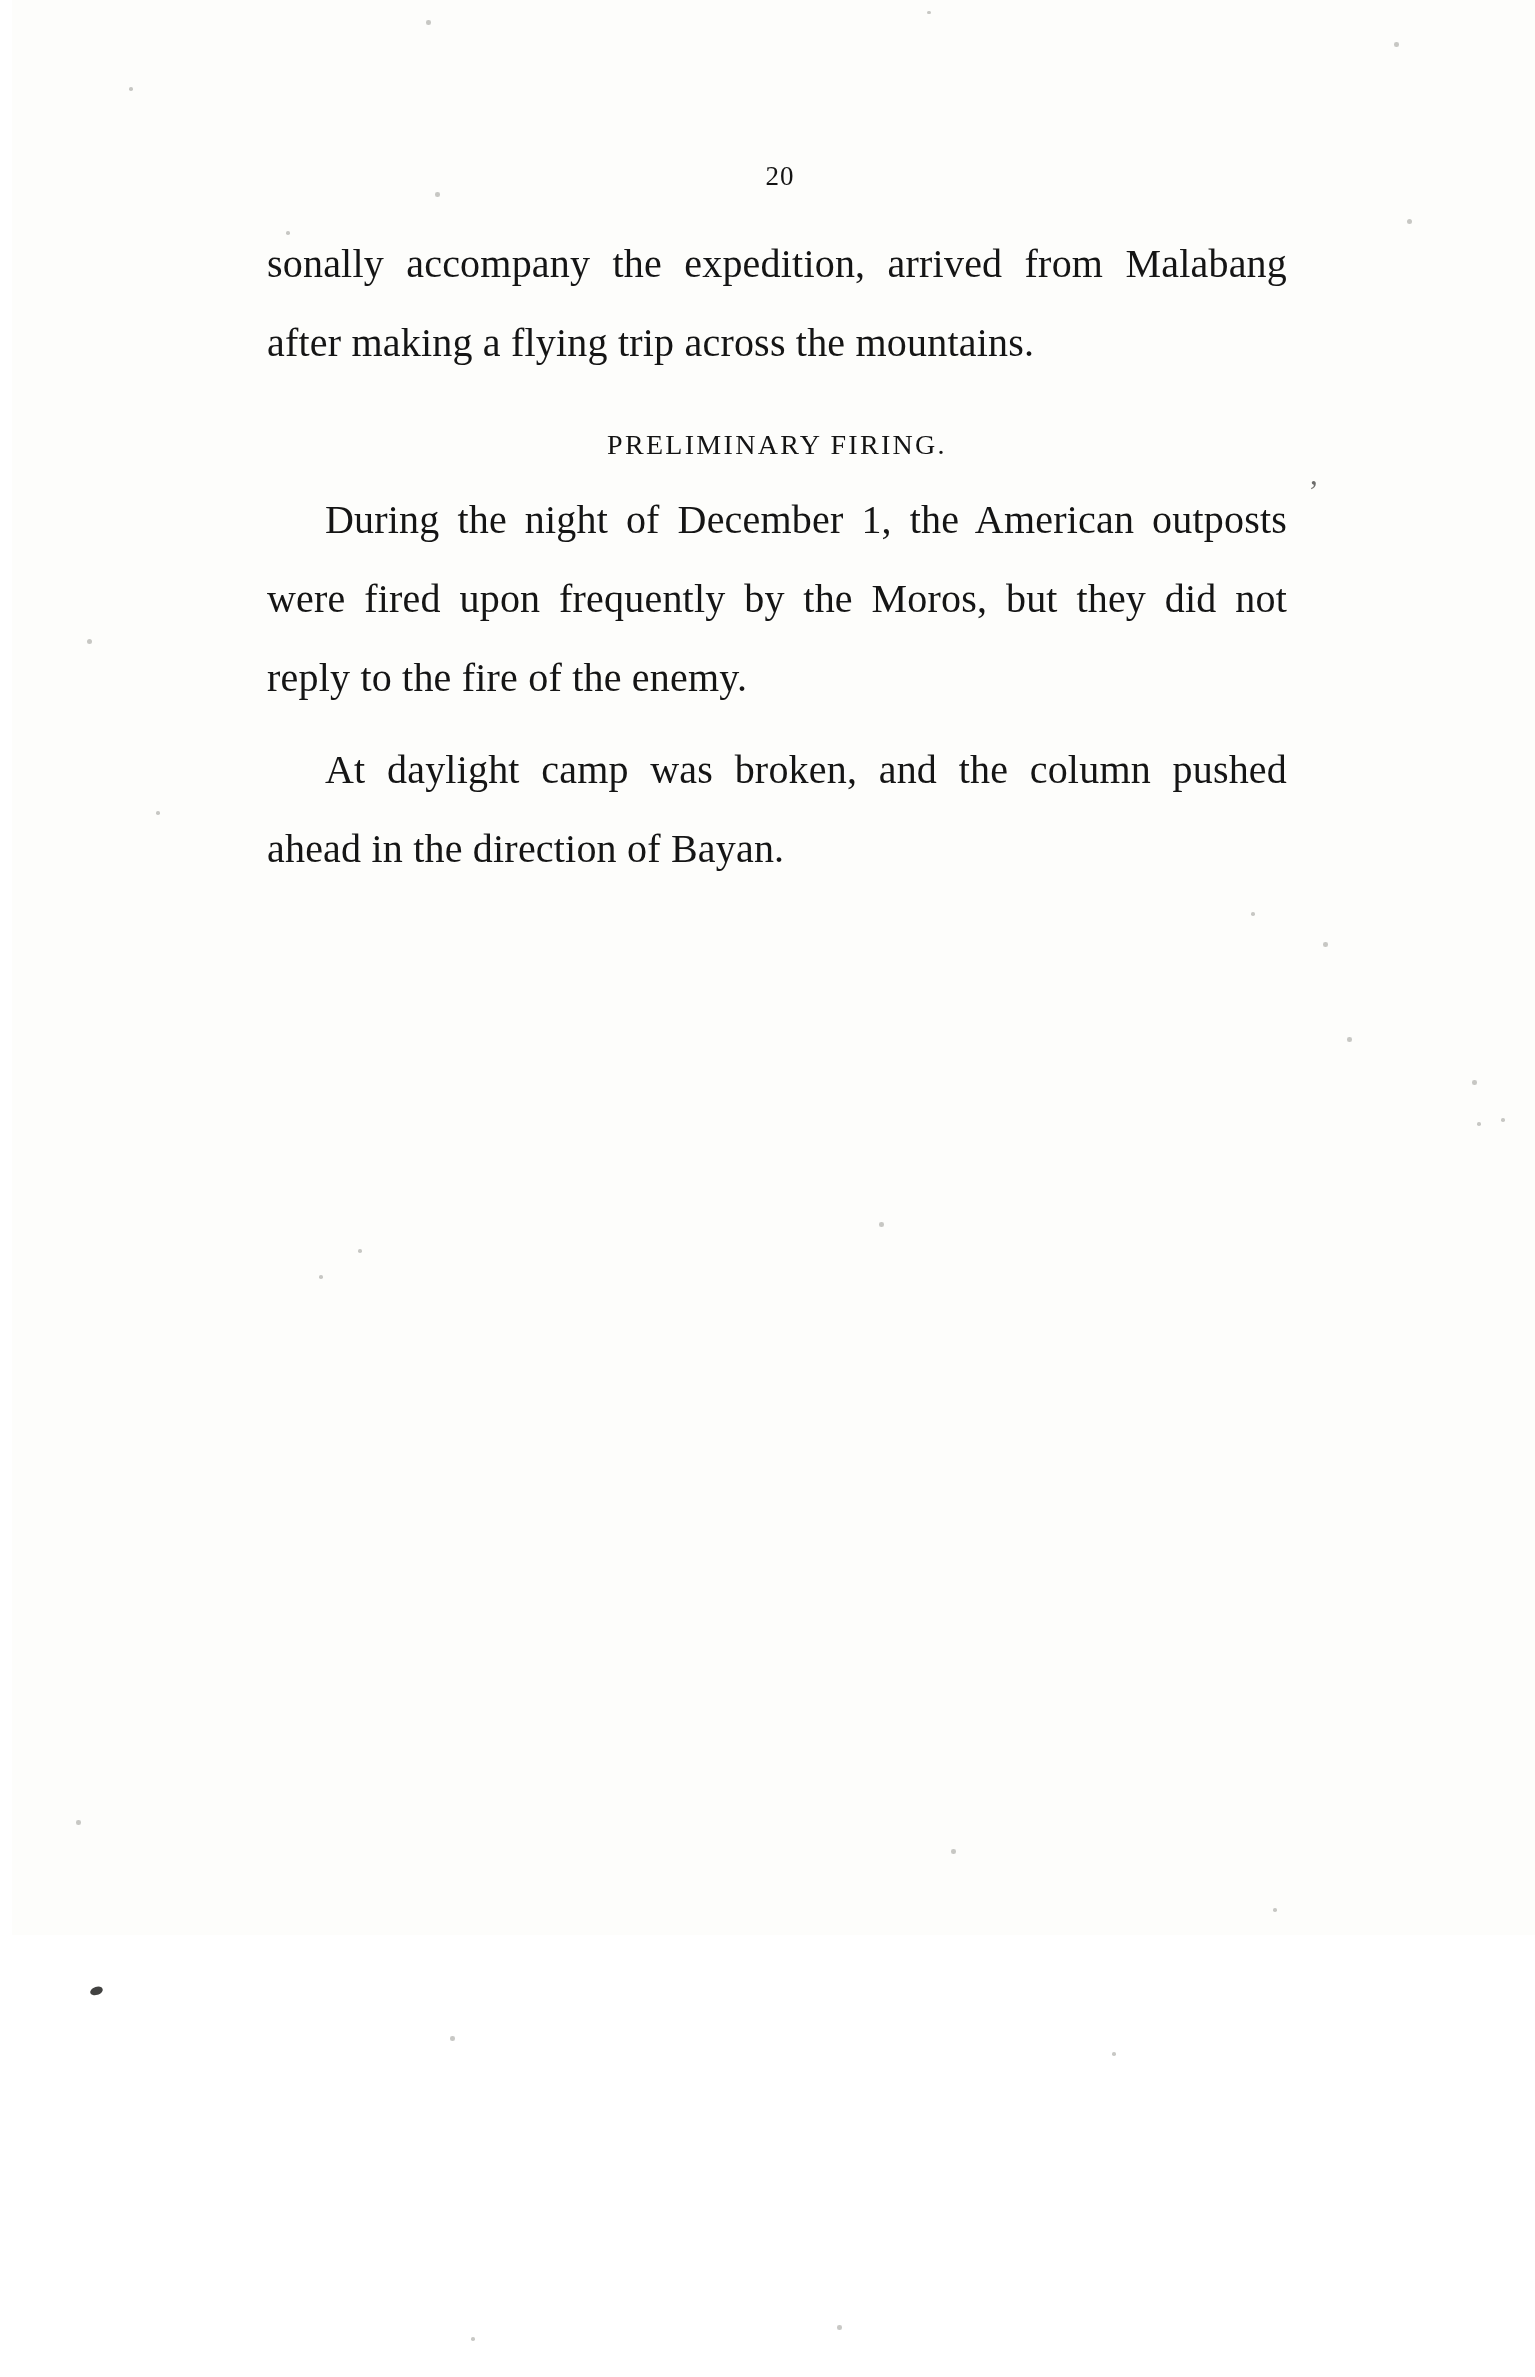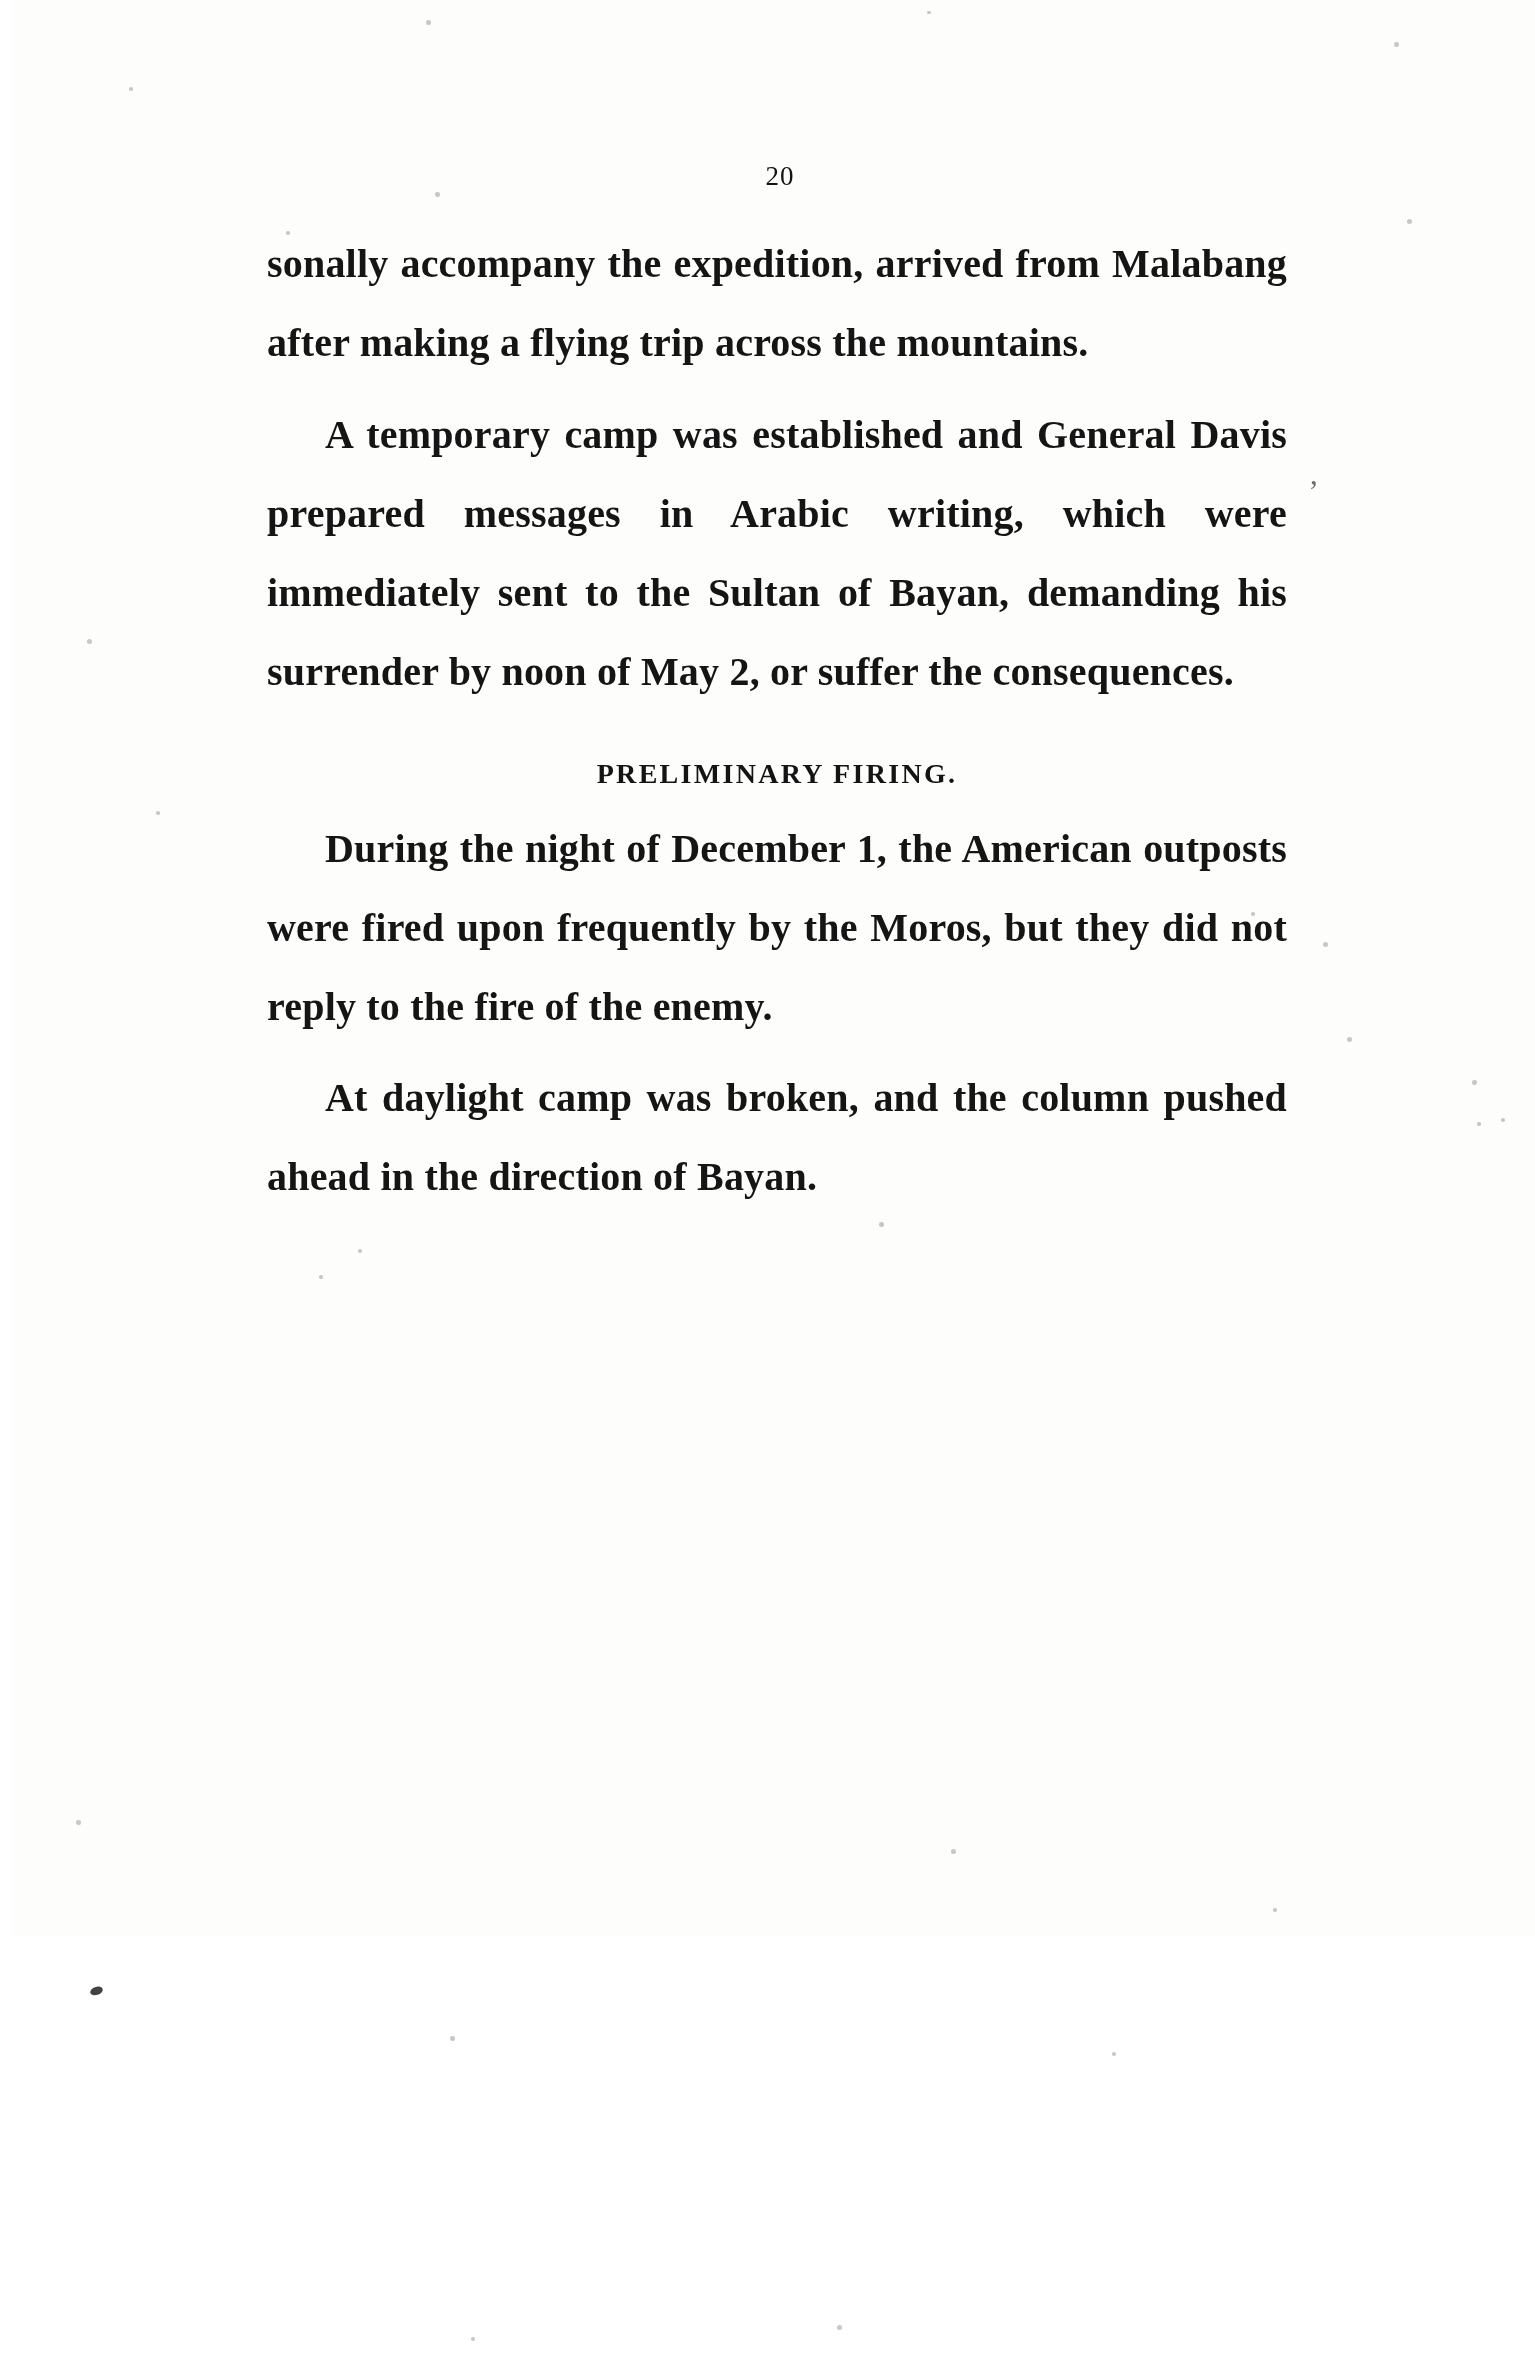--- a/index.html
+++ b/index.html
@@ -86,25 +86,24 @@
     opacity: 0.9;
   }
 </style>
 </head>
 <body>
 
 <div class="page">
 
   <div class="page-number">20</div>
 
-  <div class="text-block" style="top: 224px; font-weight: bold;">
+  <div class="text-block" style="top: 224px;">
 
     <p class="para first-line-no-indent">sonally accompany the expedition, arrived from Malabang after making a flying trip across the mountains.</p>
 
-    <p class="para indent">A temporary camp was established and General Davis prepared messages in Arabic writing, which were immediately sent to the Sultan of Bayan, demanding his surrender by noon of May 2, or suffer the consequences.</p>
 
 
     <div class="section-head">PRELIMINARY FIRING.</div>
 
     <p class="para indent">During the night of December 1, the American outposts were fired upon frequently by the Moros, but they did not reply to the fire of the enemy.</p>
 
     <p class="para indent">At daylight camp was broken, and the column pushed ahead in the direction of Bayan.</p>
 
   </div>
 

